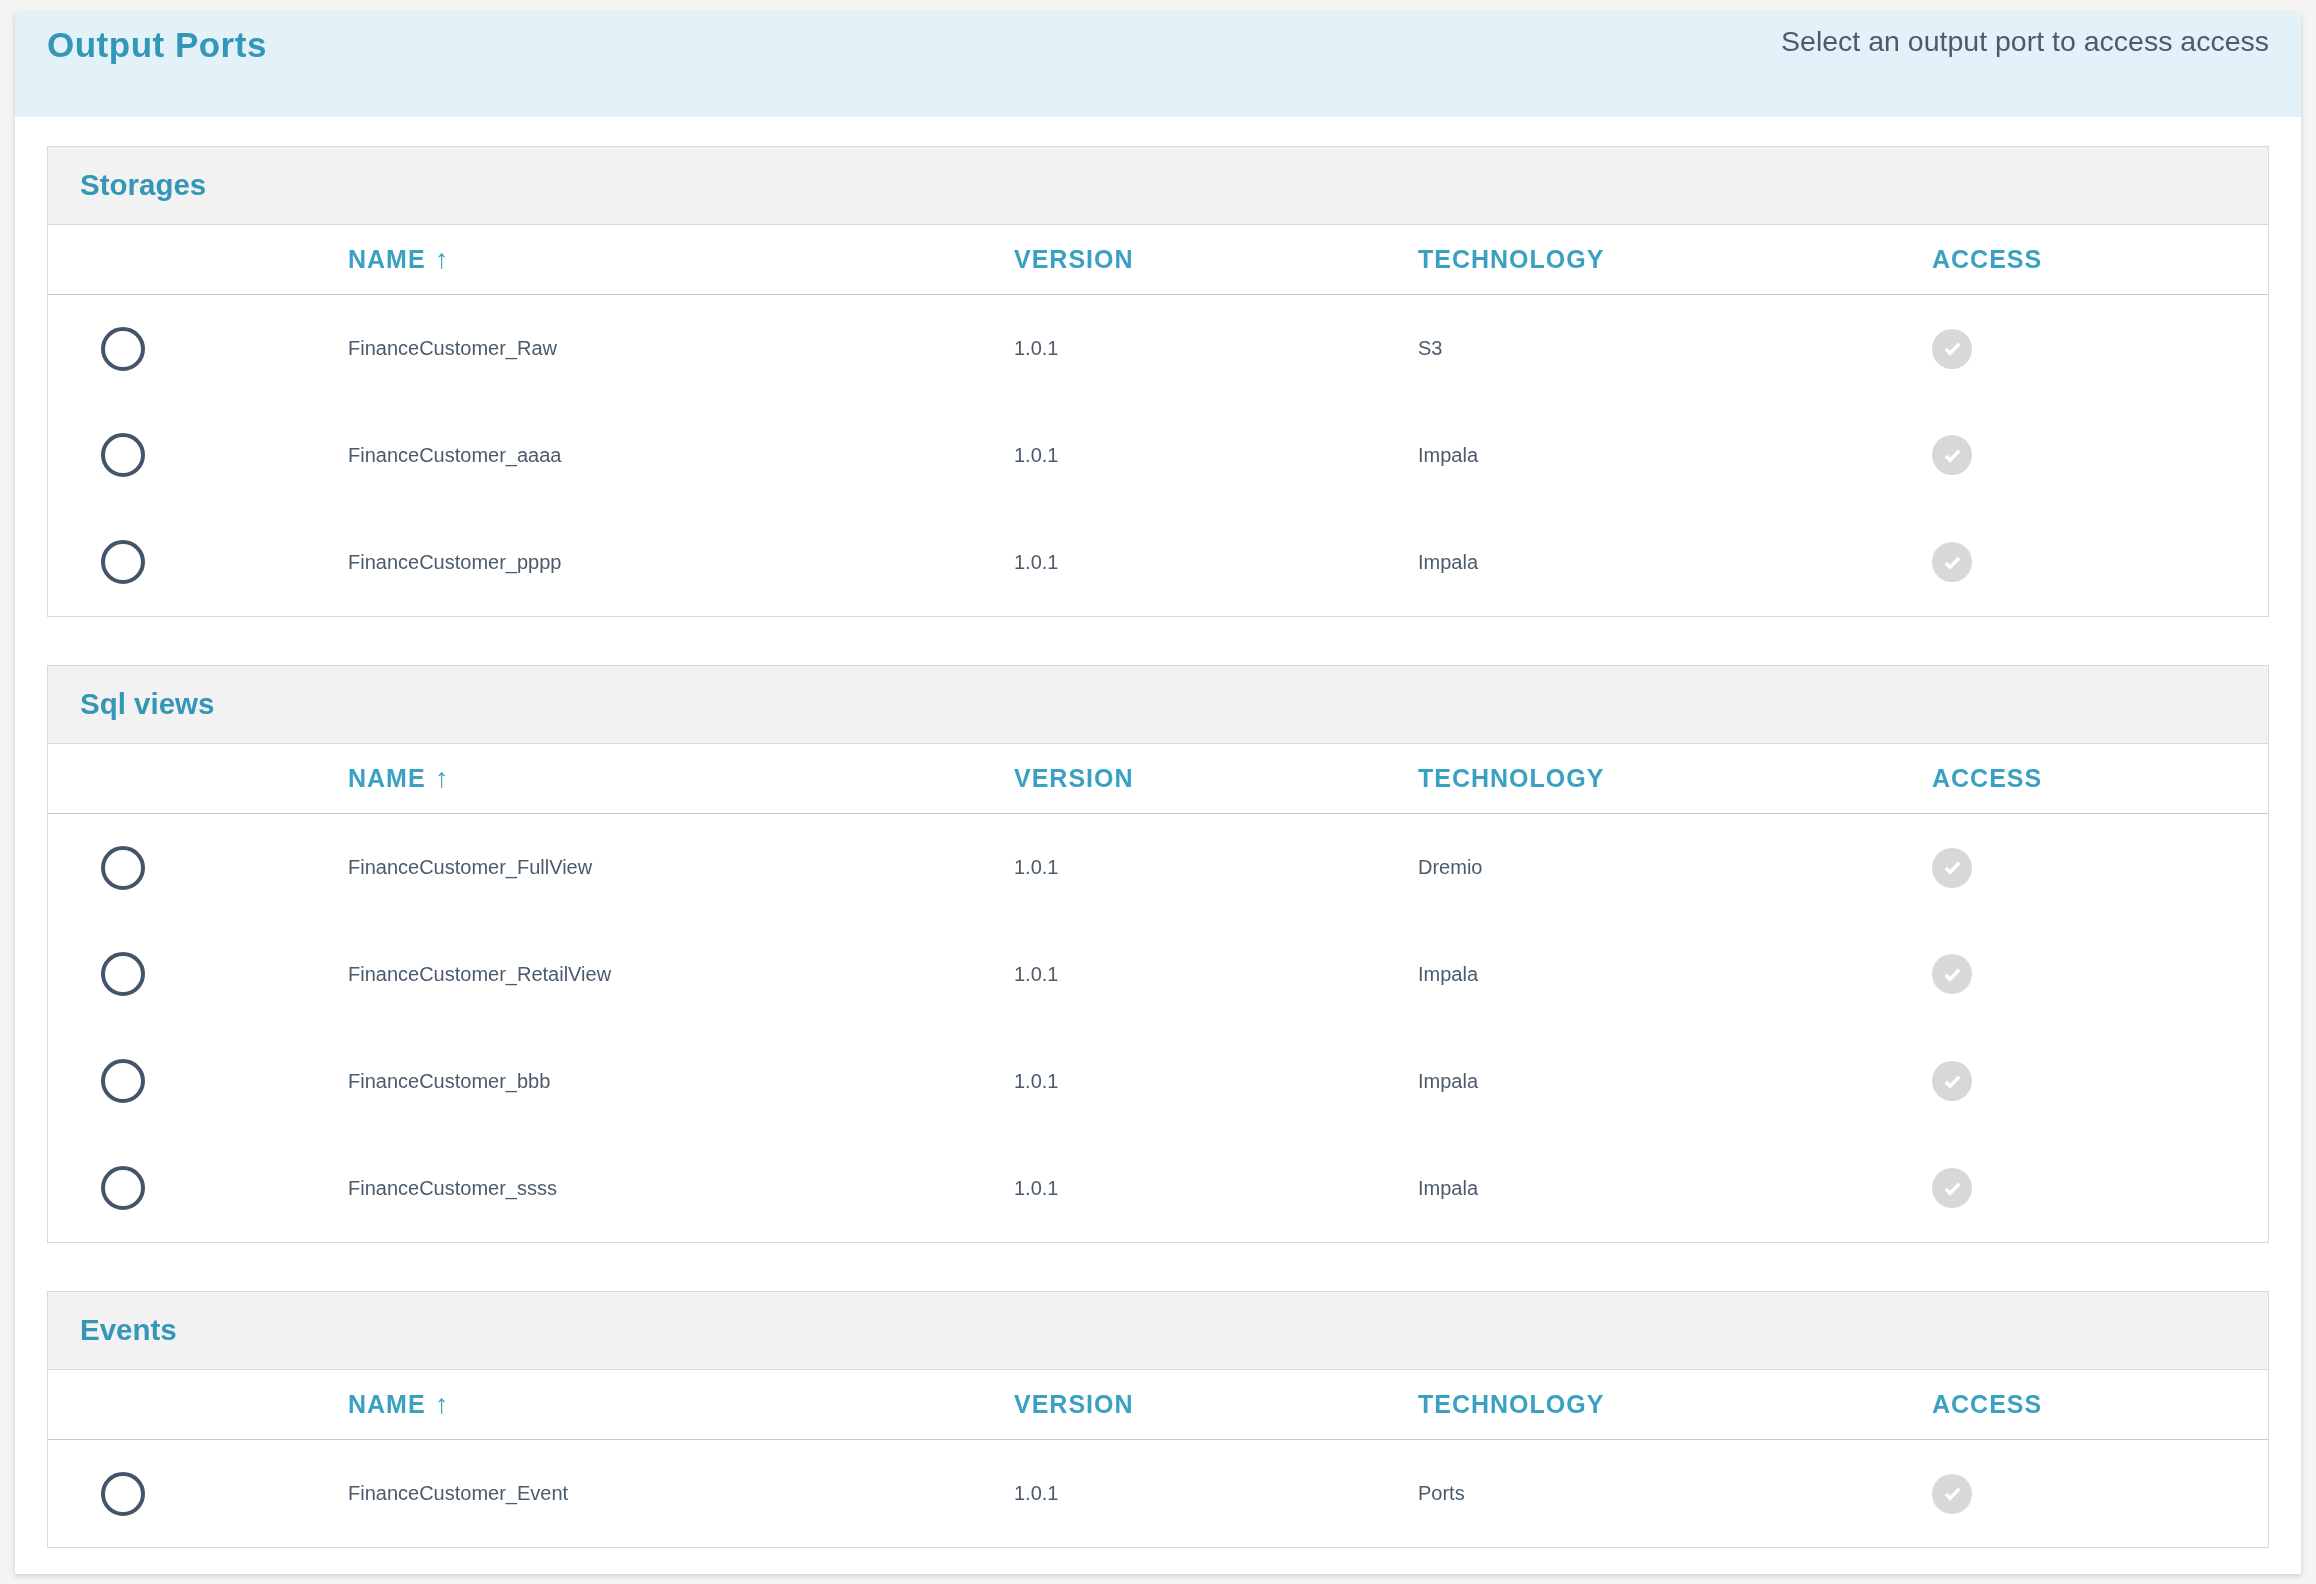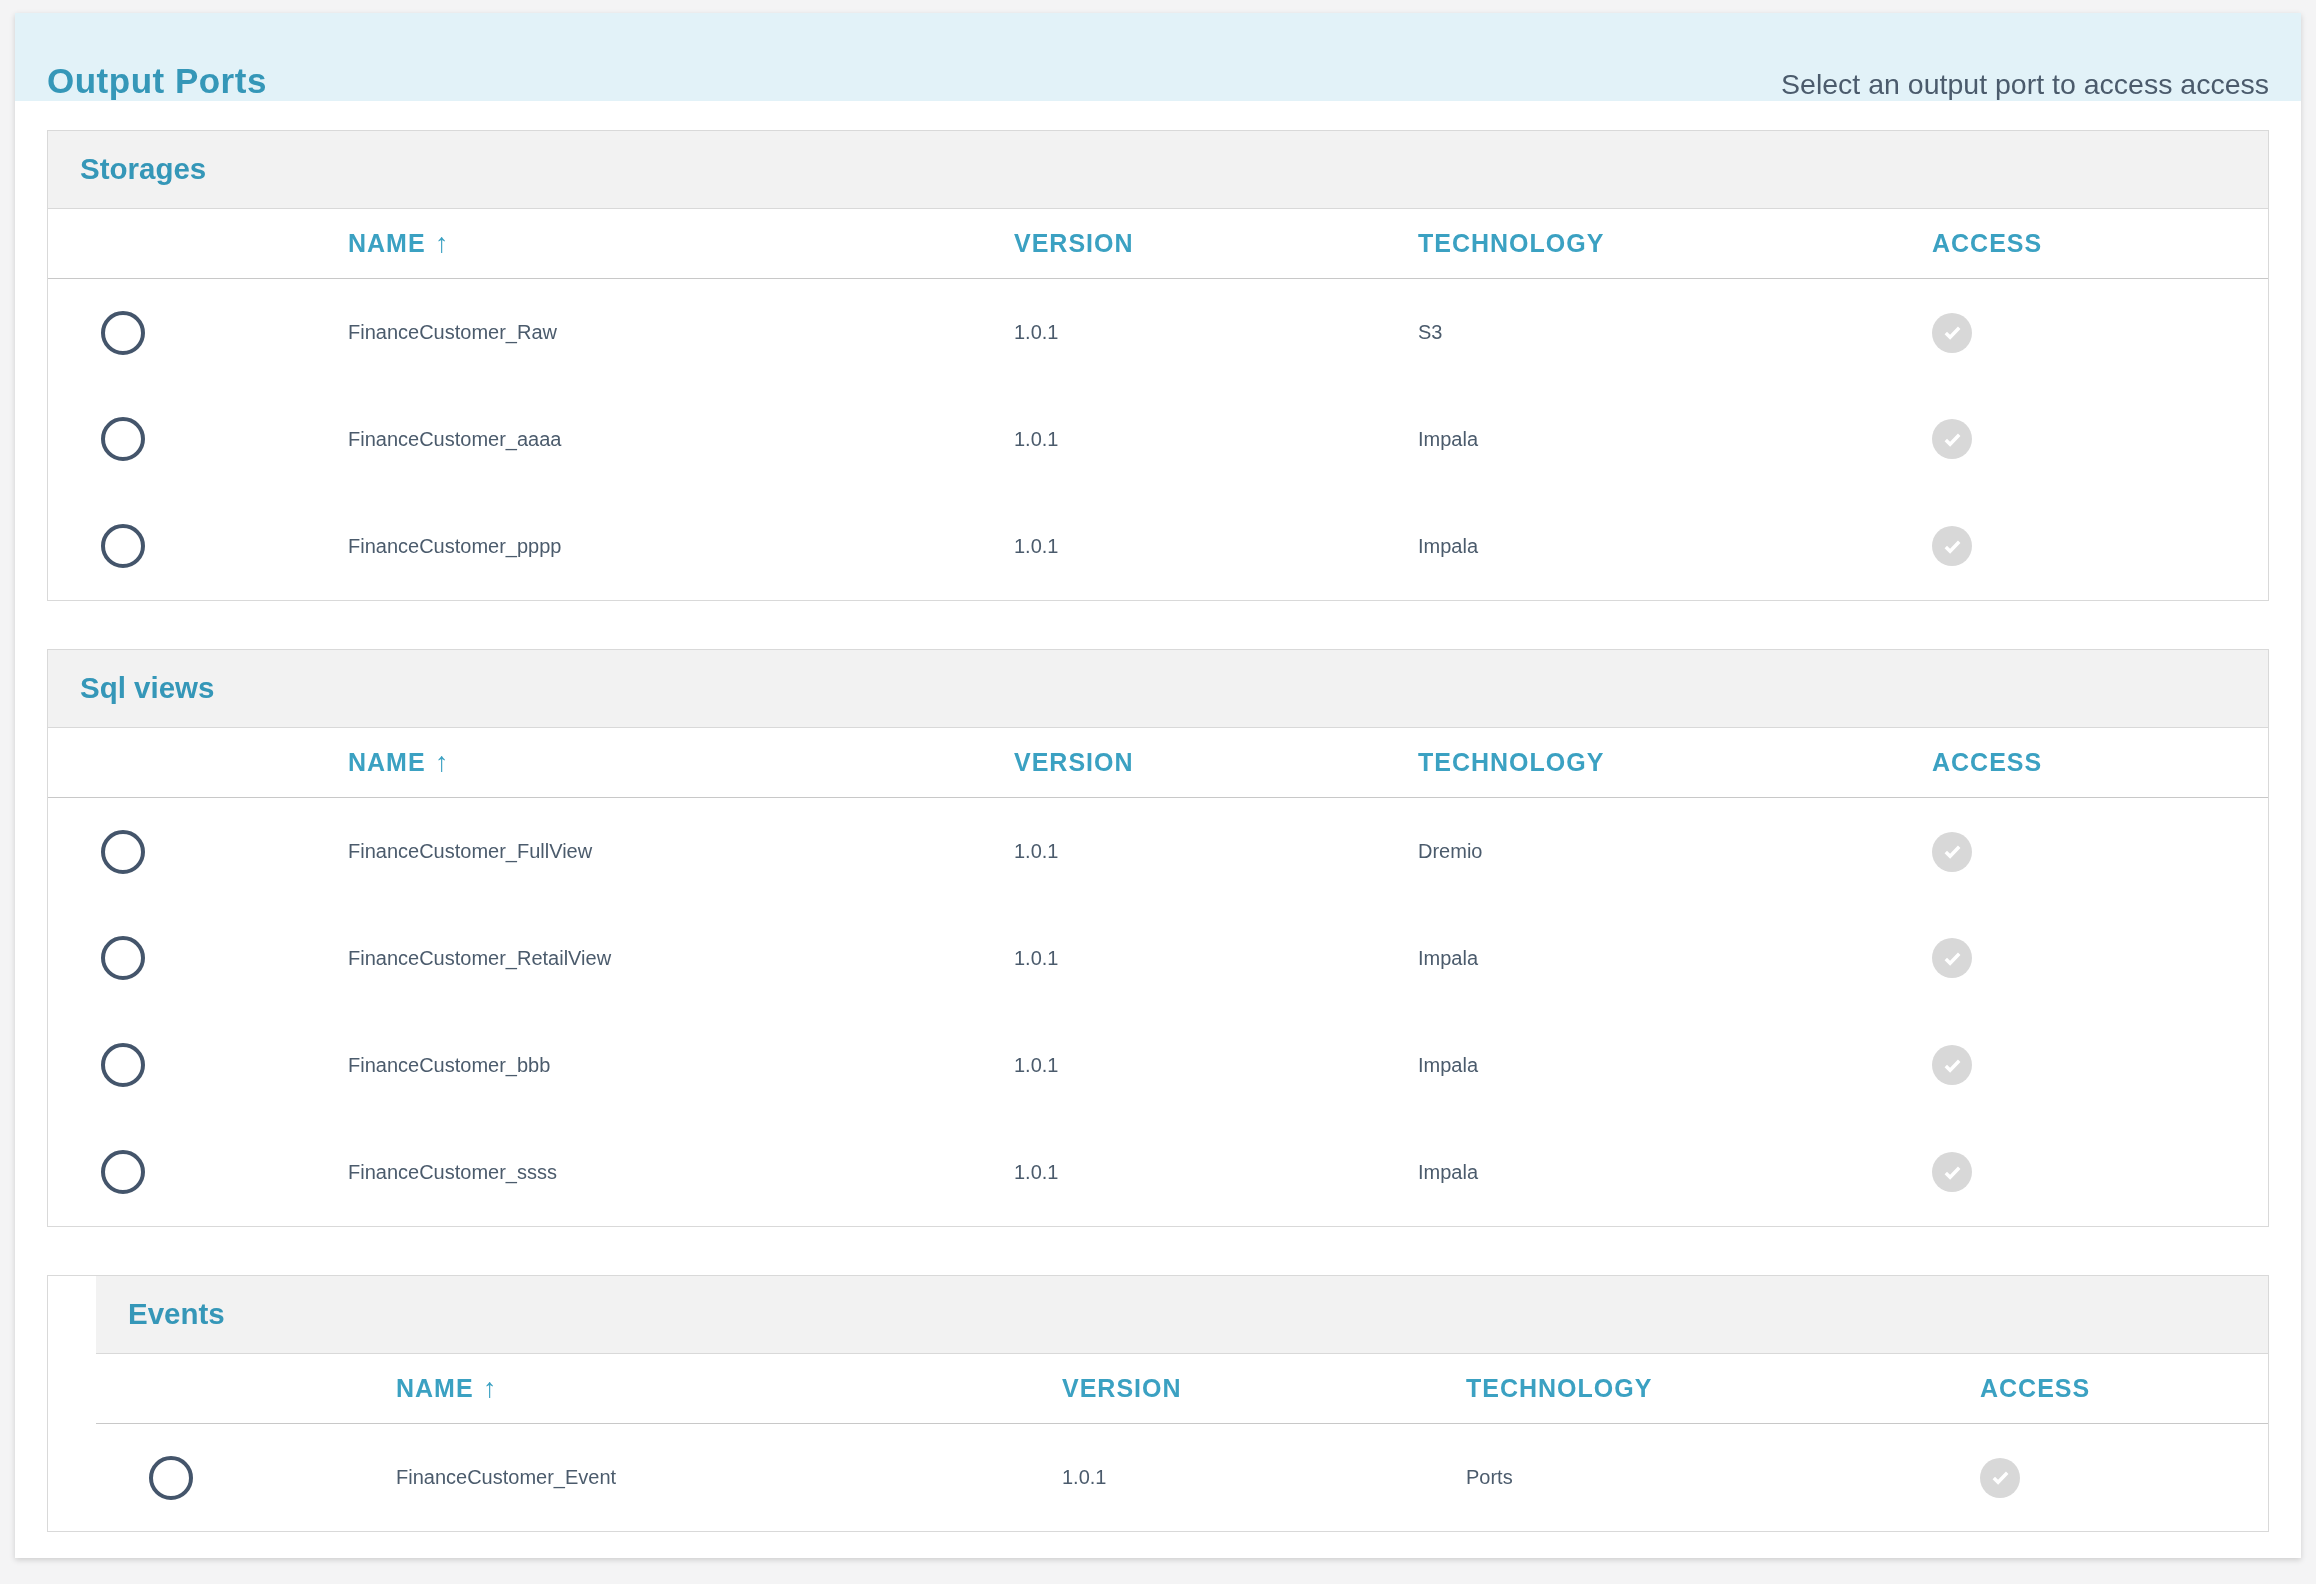--- a/index.html
+++ b/index.html
@@ -25,46 +25,46 @@
     color:var(--text-dark);
     overflow:hidden;
   }
   .card{
     width:2286px;
     margin:13.3px 15px 0 15px;
     background:var(--card-bg);
     box-shadow:0 1.9px 5.7px rgba(0,0,0,0.16);
   }
   .card-header{
-    height:88px;
+    height:104px;
     background:var(--band-bg);
     display:flex;
-    align-items:flex-end;
+    align-items:flex-start;
     justify-content:space-between;
-    padding:0 32px;
+    padding:12px 32px;
   }
   .card-title{
     font-size:35px;
     font-weight:600;
     letter-spacing:0.5px;
     color:var(--accent);
   }
   .card-hint{
     font-size:28.5px;
     color:var(--text-dark);
   }
   .card-body{
     padding:28.5px 32px 26px 32px;
   }
   .panel{
     border:1px solid var(--panel-border);
     margin-bottom:48px;
     background:#fff;
   }
-  .panel:last-child{margin-bottom:0;padding-left:48px;}
+  .panel:last-child{margin-bottom:0;}
   .panel-title{
     height:78px;
     background:var(--section-bg);
     border-bottom:1px solid var(--panel-border);
     display:flex;
     align-items:center;
     padding:0 32px;
     font-size:29.5px;
     font-weight:700;
     color:var(--accent);

